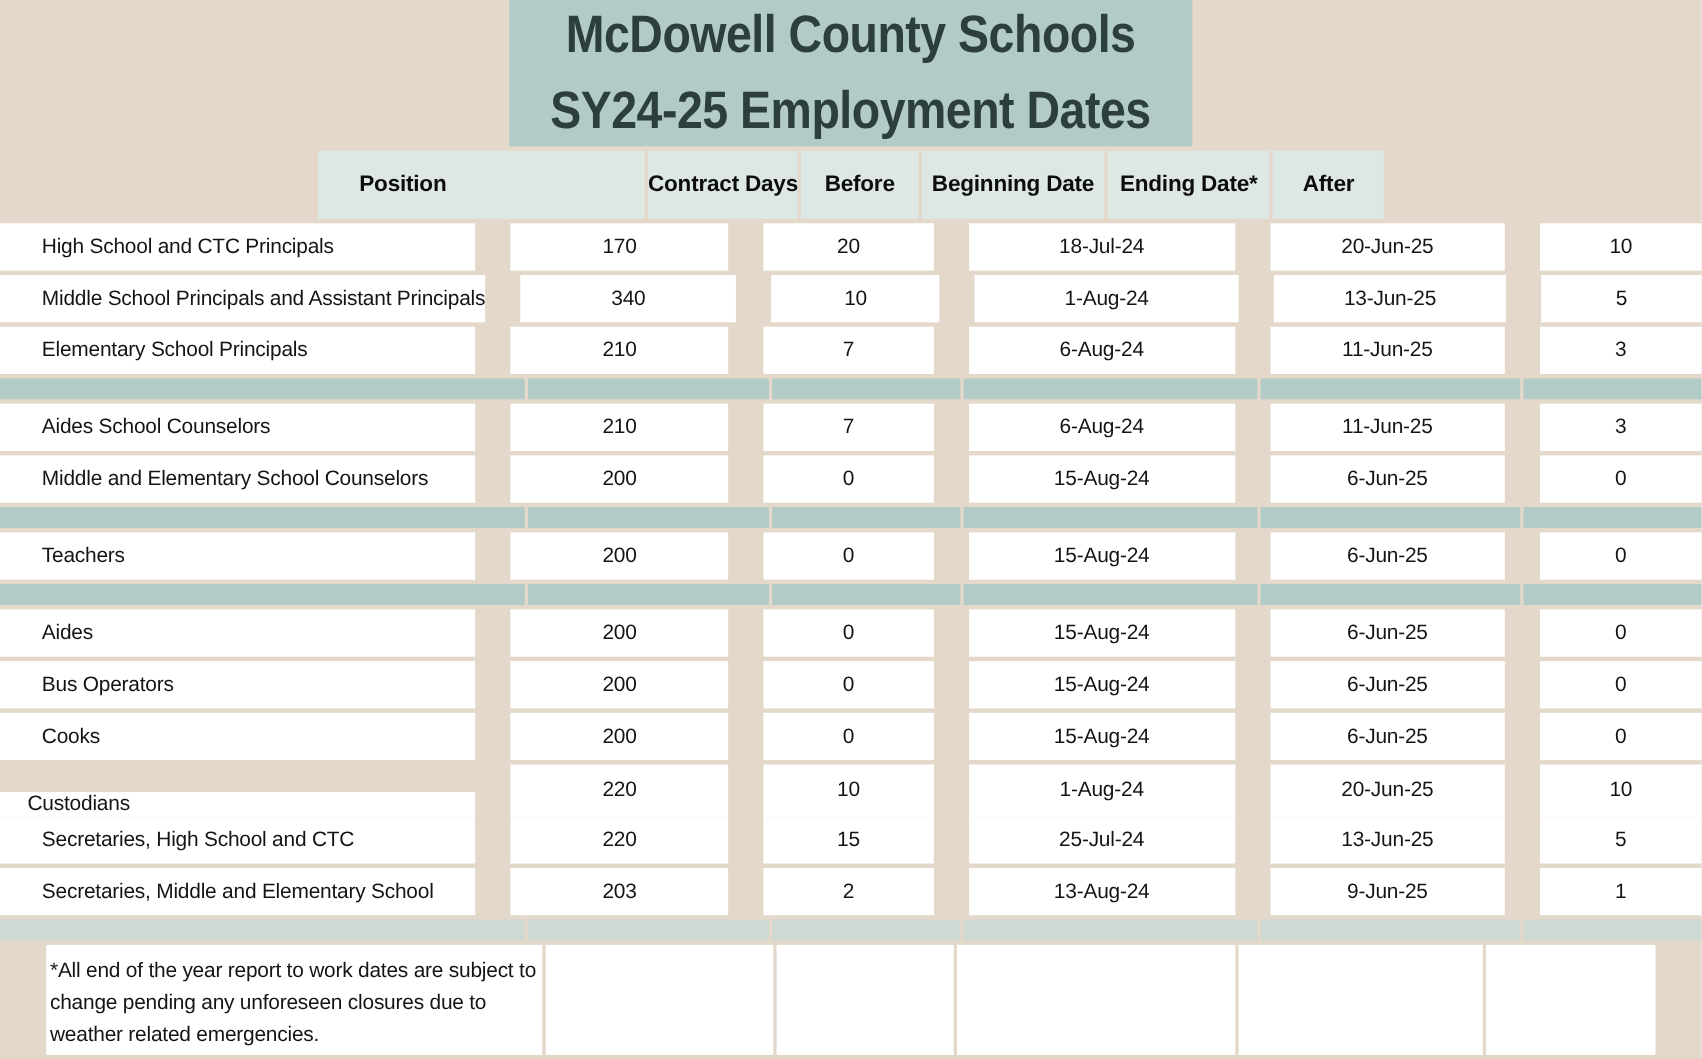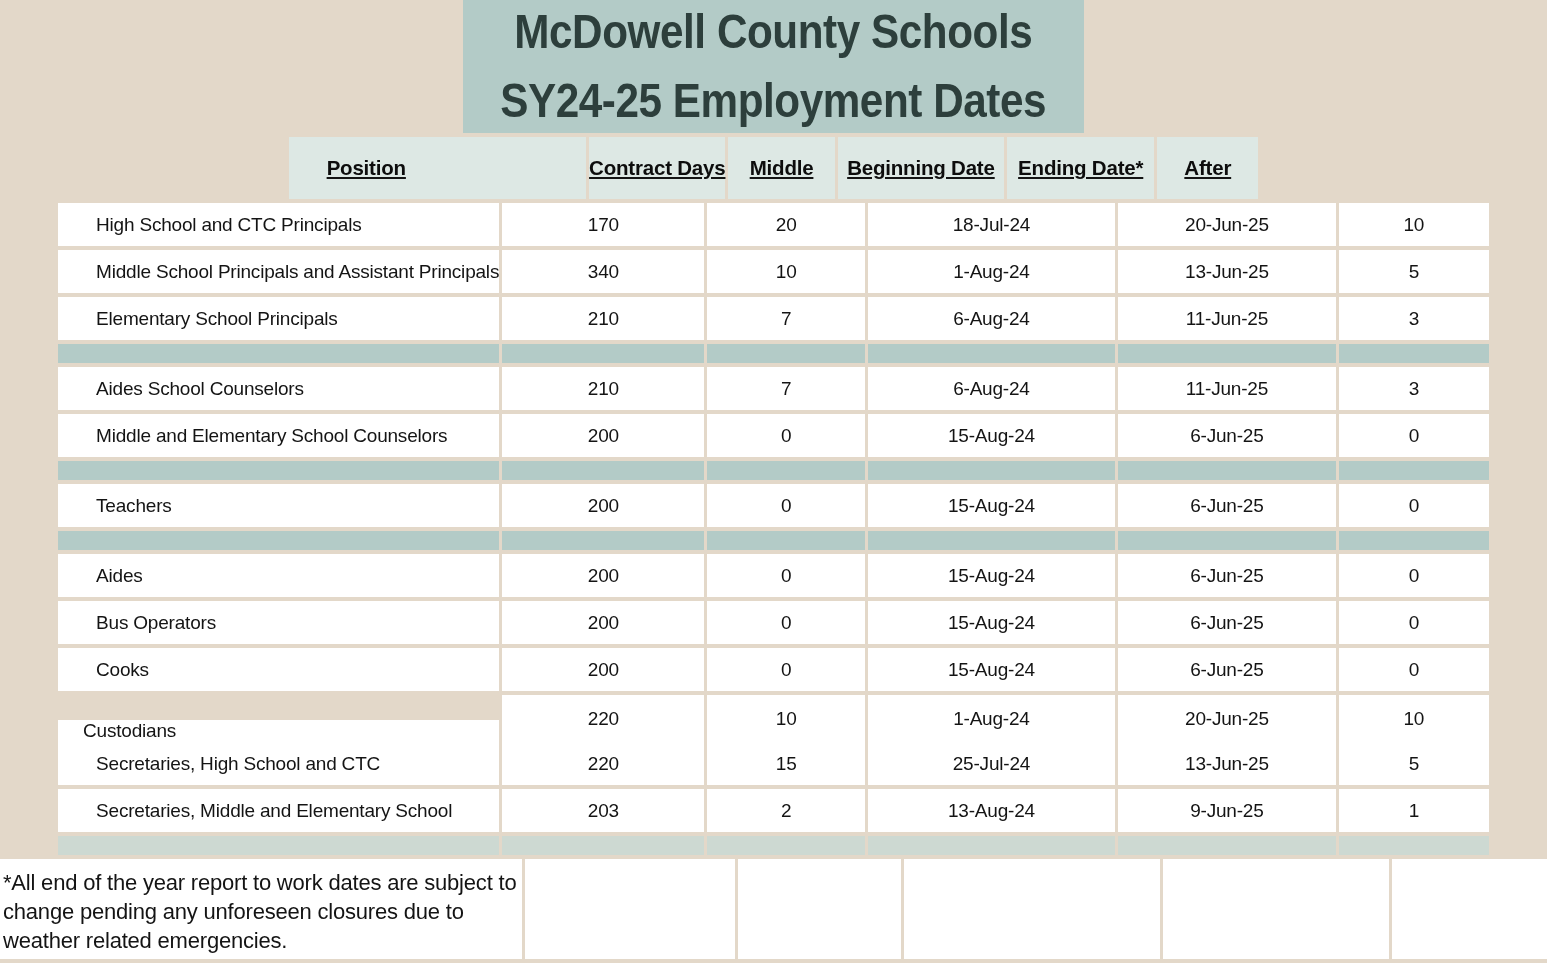--- a/index.html
+++ b/index.html
@@ -44,57 +44,57 @@
     column-gap:3px;
     flex:0 0 auto;
   }
   .cell{
     background:var(--row-white);
     display:flex;align-items:center;justify-content:center;
     font-size:19px;letter-spacing:-0.2px;white-space:nowrap;
     color:var(--body-text);
   }
 
-  .header-row{height:62px;text-decoration:underline;}
+  .header-row{height:62px;}
   .header-row .cell{
     background:var(--header-mint);
     font-weight:bold;font-size:20.5px;color:#0d0d0d;
   }
   .pos-align{justify-content:flex-start;padding-left:38px;}
   .indent-small{padding-left:25px;margin-top:25px;}
 
   .tbody{display:flex;flex-direction:column;gap:4px;flex:0 0 auto;}
-  .data-row{height:43px;}
+  .data-row{height:43px;gap:32px;}
   .sep{height:19px;}
   .sep .cell{background:var(--band-sage);}
   .sep-light .cell{background:var(--separator-light);}
 
   .footnote-row{flex:1 1 auto;}
   .footnote-row .cell{align-items:flex-start;}
   .footnote-cell{
     flex-direction:column;align-items:flex-start;justify-content:flex-start;
     padding:9px 6px 0 3px;
-    font-size:22px;line-height:29px;
+    font-size:19px;line-height:29px;
   }
   .footnote-line{white-space:nowrap;}
 </style>
 </head>
 <body>
 
 <div class="sheet">
 
   <div class="title-band">
     <div class="title-line">McDowell County Schools</div>
     <div class="title-line">SY24-25 Employment Dates</div>
   </div>
 
   <div class="row header-row">
     <div class="cell pos-align">Position</div>
     <div class="cell">Contract Days</div>
-    <div class="cell">Middle</div>
+    <div class="cell">Before</div>
     <div class="cell">Beginning Date</div>
     <div class="cell">Ending Date*</div>
     <div class="cell">After</div>
   </div>
 
   <div class="tbody">
       <div class="row data-row">
         <div class="cell pos-align">High School and CTC Principals</div>
         <div class="cell">170</div>
         <div class="cell">20</div>

